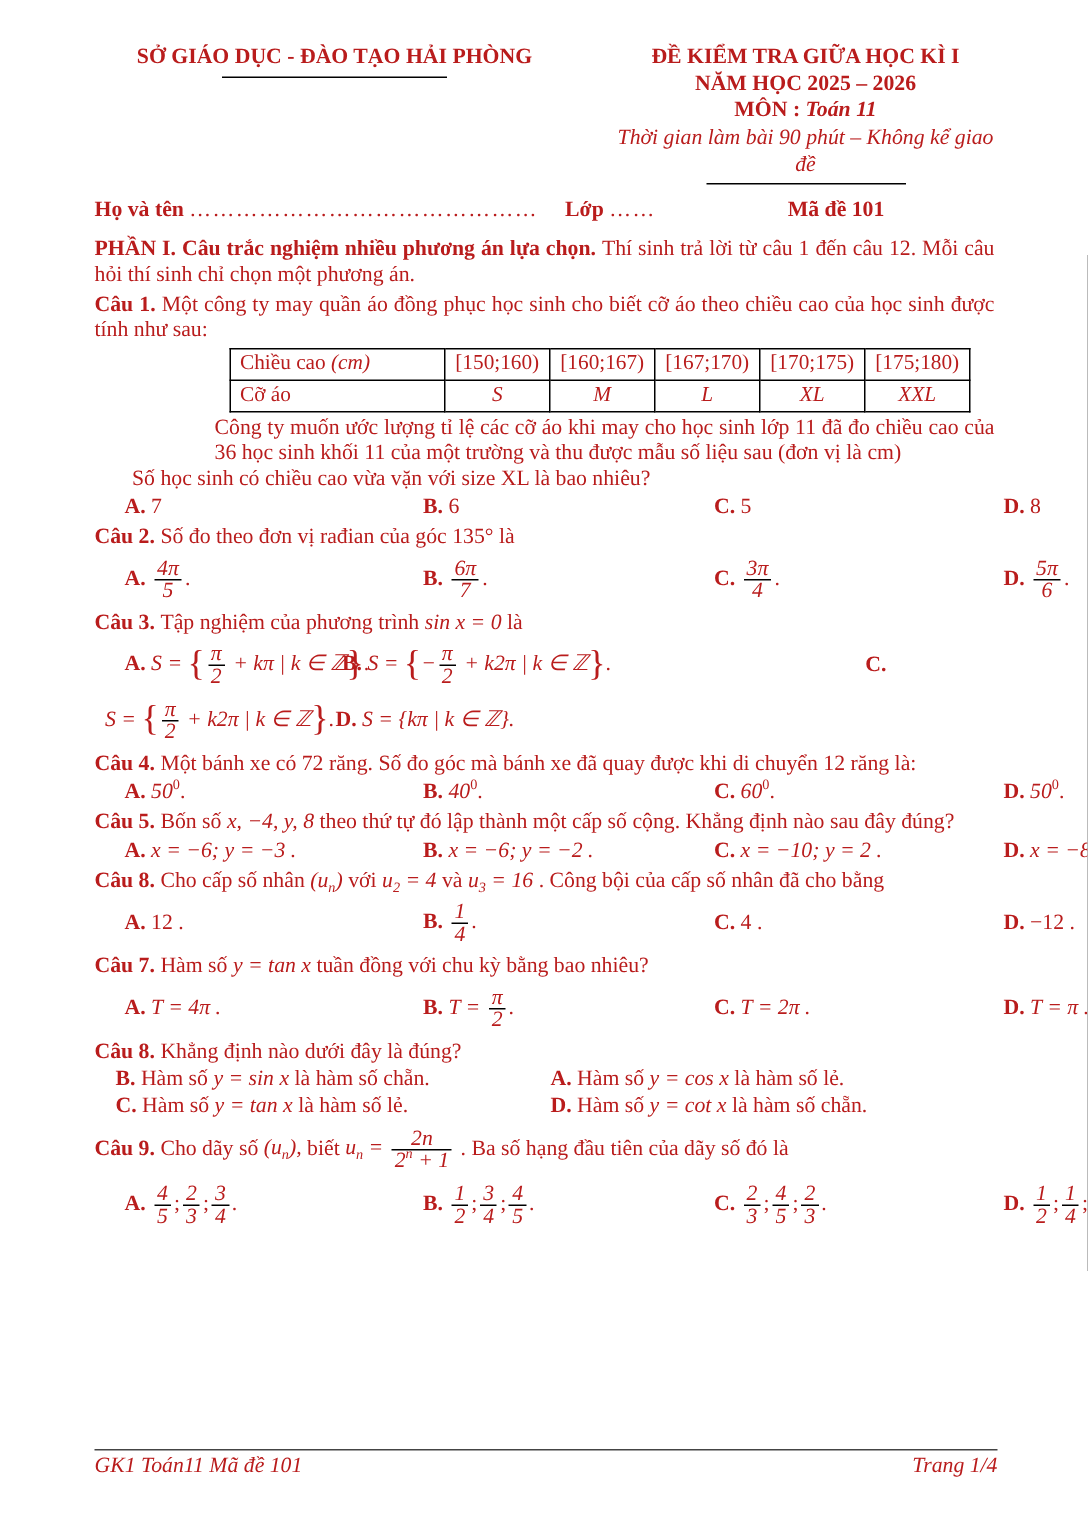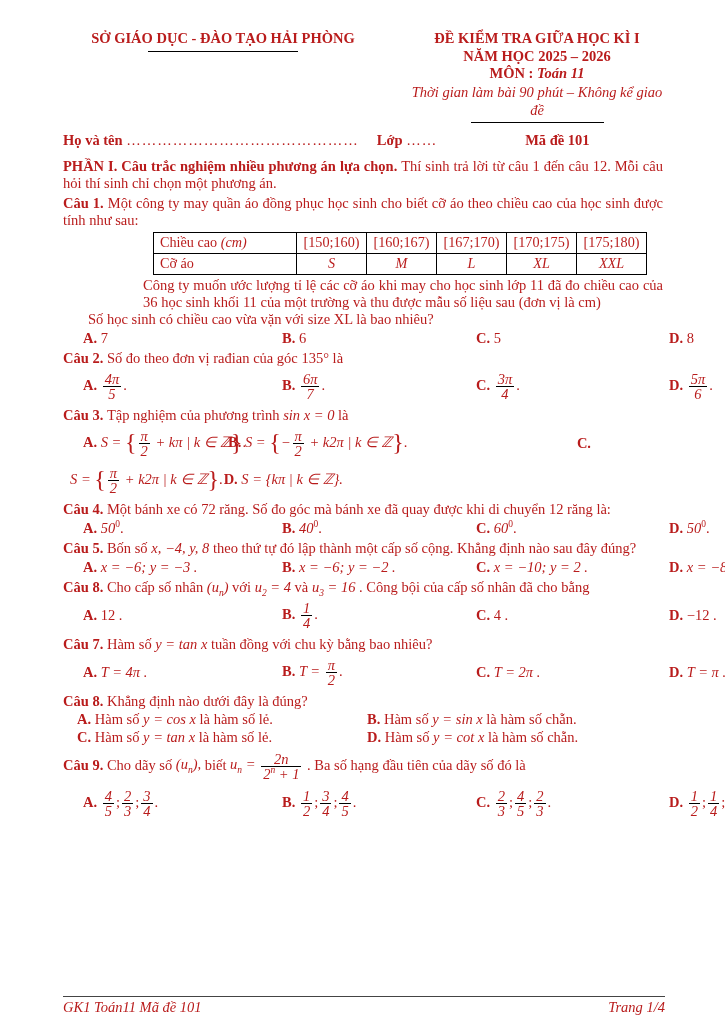--- a/index.html
+++ b/index.html
@@ -50,21 +50,21 @@
   .frac{display:inline-block;vertical-align:middle;text-align:center;line-height:14px;font-style:italic;margin:3px 2px;}
   .frac .fn{display:block;border-bottom:1px solid #000;padding:0 2px;}
   .frac .fd{display:block;padding:0 2px;}
   .br{font-size:24px;font-weight:400;vertical-align:-3px;line-height:0;font-style:normal;}
   .q3line2{padding-left:7px;margin-top:2px;}
   .q3line2 .s1{display:inline-block;width:150px;}
   .q3row{display:flex;padding-left:20px;margin-top:2px;align-items:center;}
   .q3row .s-a{width:145px;}
   .q3row .s-c{margin-left:auto;margin-right:72px;}
   
-  .footer{position:absolute;left:63px;right:60px;top:996px;border-top:1.6px solid #444;
+  .footer{position:absolute;left:63px;right:60px;top:966px;border-top:1.6px solid #444;
           padding-top:2px;display:flex;justify-content:space-between;font-style:italic;}
 </style>
 </head>
 <body>
 
 <div class="page">
 <div class="content">
 
   <div class="header">
     <div class="hleft">
@@ -177,22 +177,22 @@
       <span class="opt"><span class="olabel">A. </span><span class="mi">T = 4π .</span></span>
       <span class="opt"><span class="olabel">B. </span><span class="mi">T = </span><span class="frac"><span class="fn">π</span><span class="fd">2</span></span><span>.</span></span>
       <span class="opt"><span class="olabel">C. </span><span class="mi">T = 2π .</span></span>
       <span class="opt"><span class="olabel">D. </span><span class="mi">T = π .</span></span>
     </div>
   </div>
 
   <div class="q">
     <p class="para"><span class="qlabel">Câu 8. </span><span>Khẳng định nào dưới đây là đúng?</span></p>
     <div class="opts2">
+      <span class="opt"><span class="olabel">B. </span><span>Hàm số </span><span class="mi">y = sin x</span><span> là hàm số chẵn.</span></span>
       <span class="opt"><span class="olabel">A. </span><span>Hàm số </span><span class="mi">y = cos x</span><span> là hàm số lẻ.</span></span>
-      <span class="opt"><span class="olabel">B. </span><span>Hàm số </span><span class="mi">y = sin x</span><span> là hàm số chẵn.</span></span>
     </div>
     <div class="opts2">
       <span class="opt"><span class="olabel">C. </span><span>Hàm số </span><span class="mi">y = tan x</span><span> là hàm số lẻ.</span></span>
       <span class="opt"><span class="olabel">D. </span><span>Hàm số </span><span class="mi">y = cot x</span><span> là hàm số chẵn.</span></span>
     </div>
   </div>
 
   <div class="q">
     <p class="para"><span class="qlabel">Câu 9. </span><span>Cho dãy số </span><span class="mi"><span>(u</span><sub>n</sub><span>),</span></span><span> biết </span><span class="mi"><span>u</span><sub>n</sub><span> = </span></span><span class="frac"><span class="fn">2n</span><span class="fd"><span>2</span><sup>n</sup><span> + 1</span></span></span><span> . Ba số hạng đầu tiên của dãy số đó là</span></p>
     <div class="opts4">

